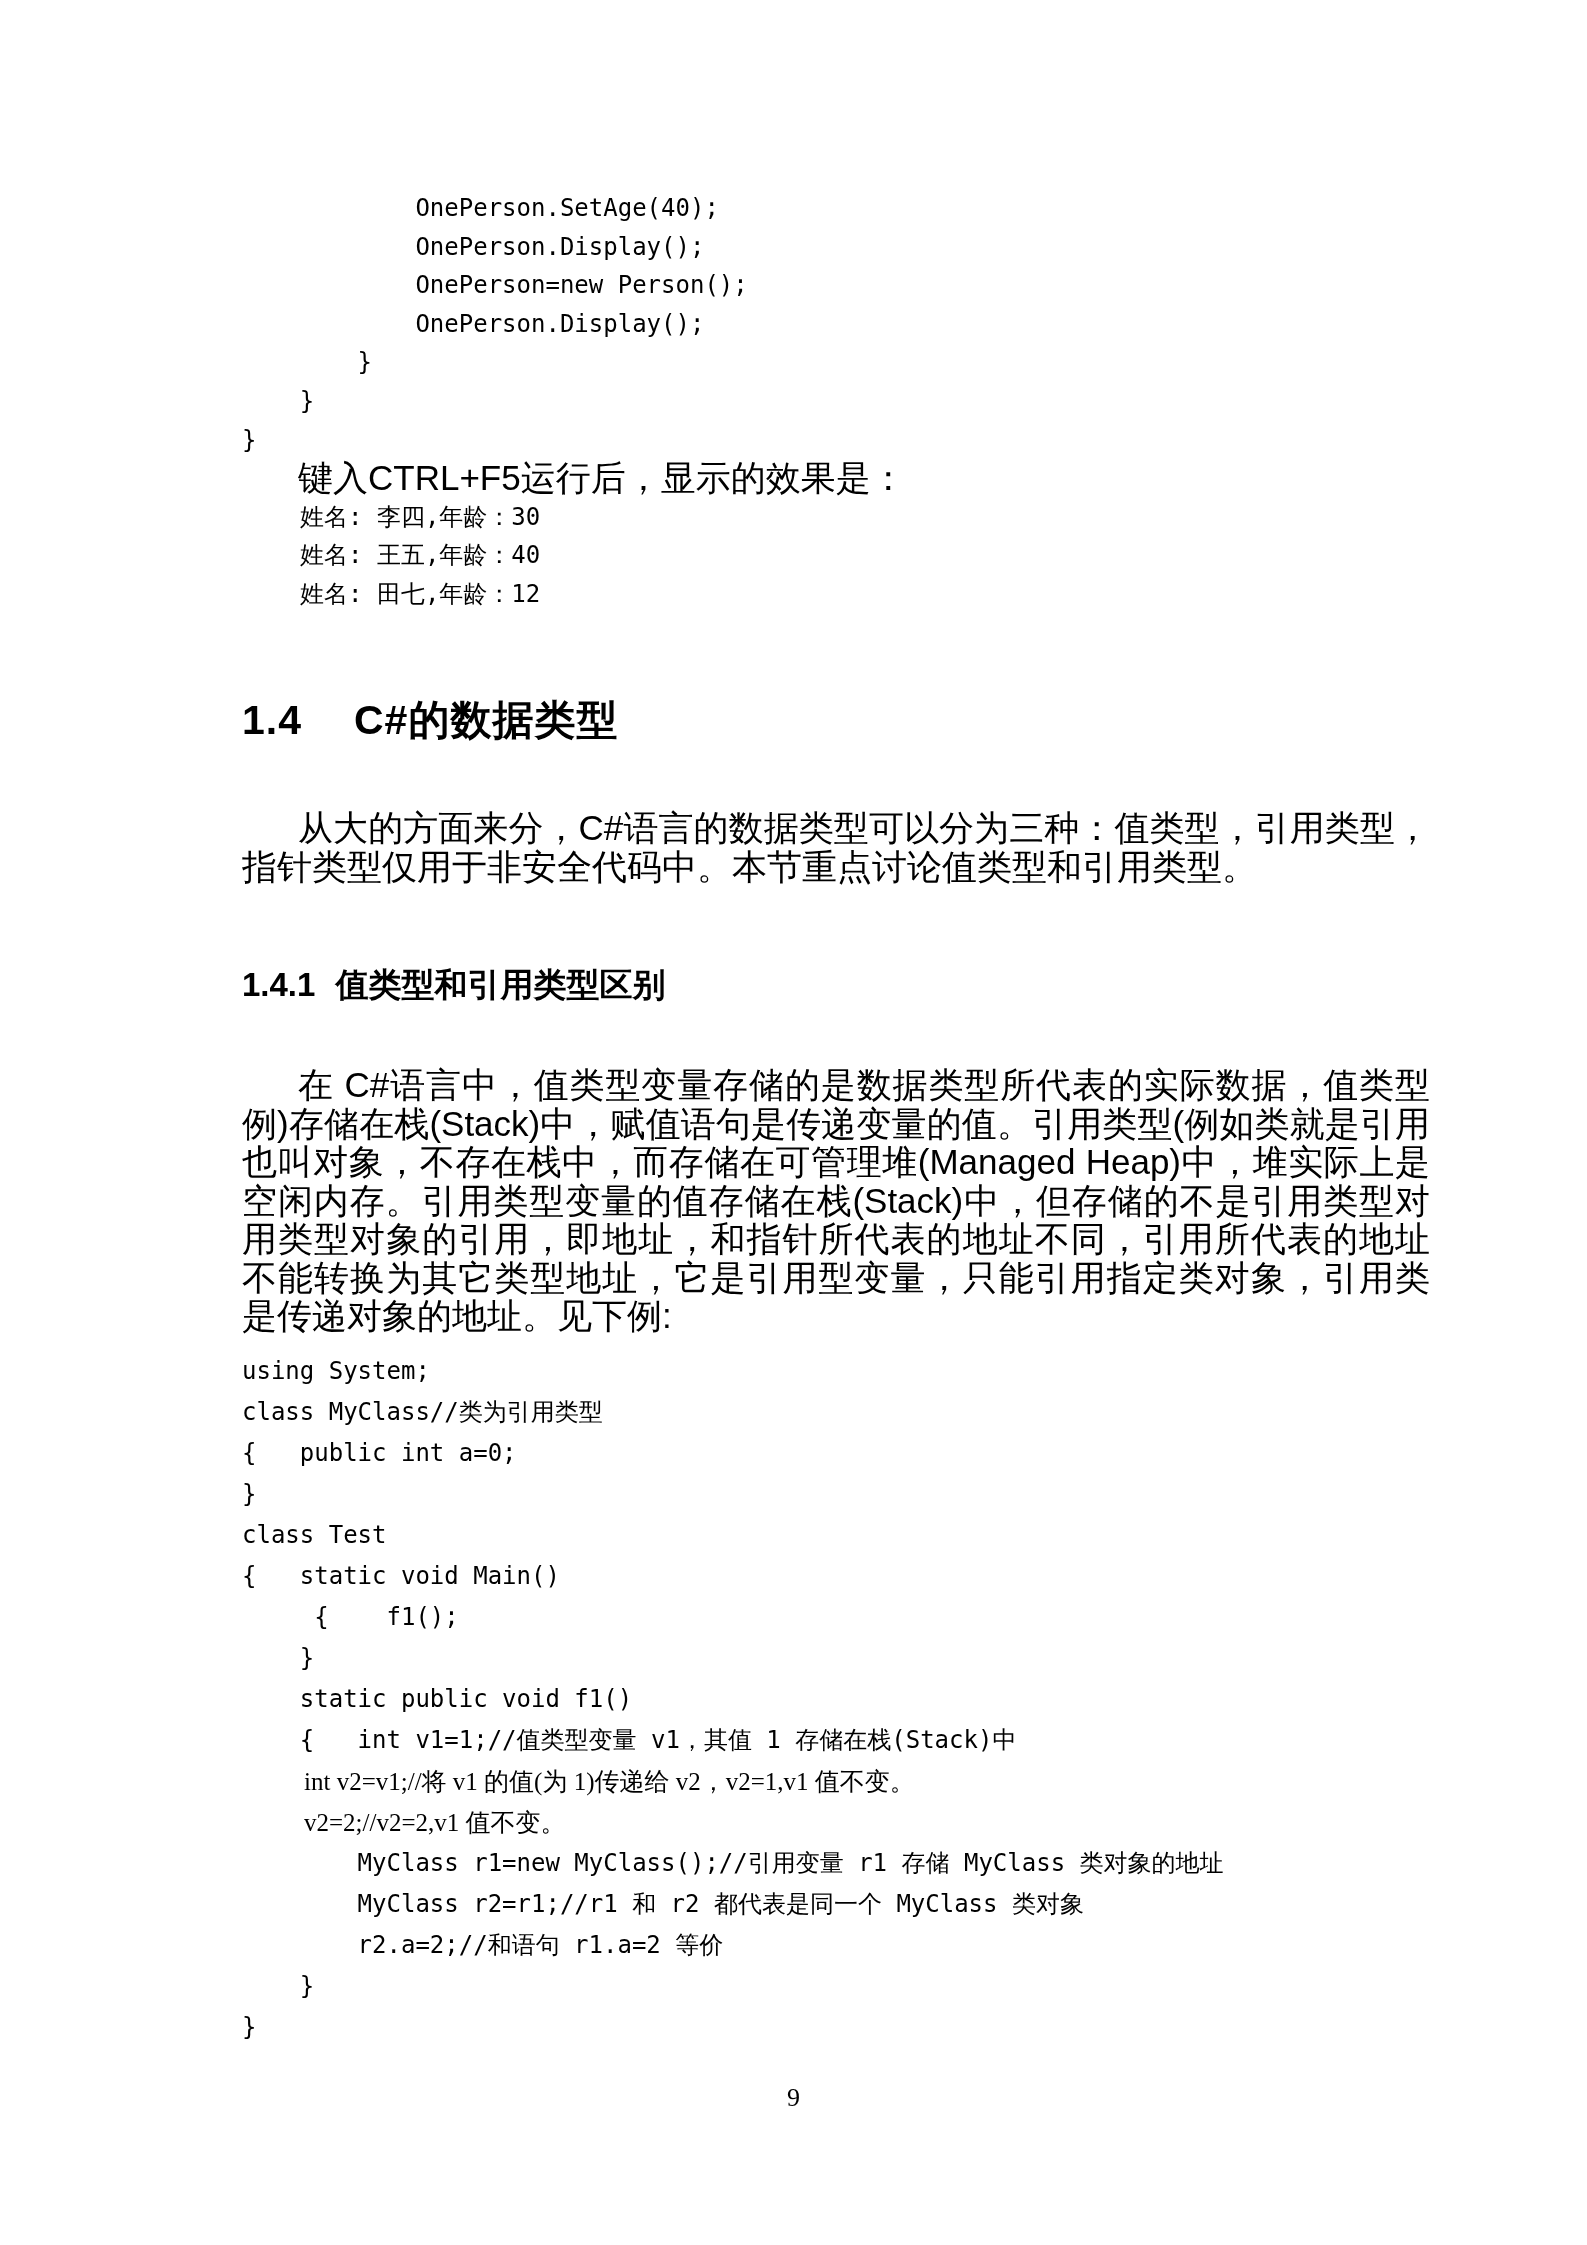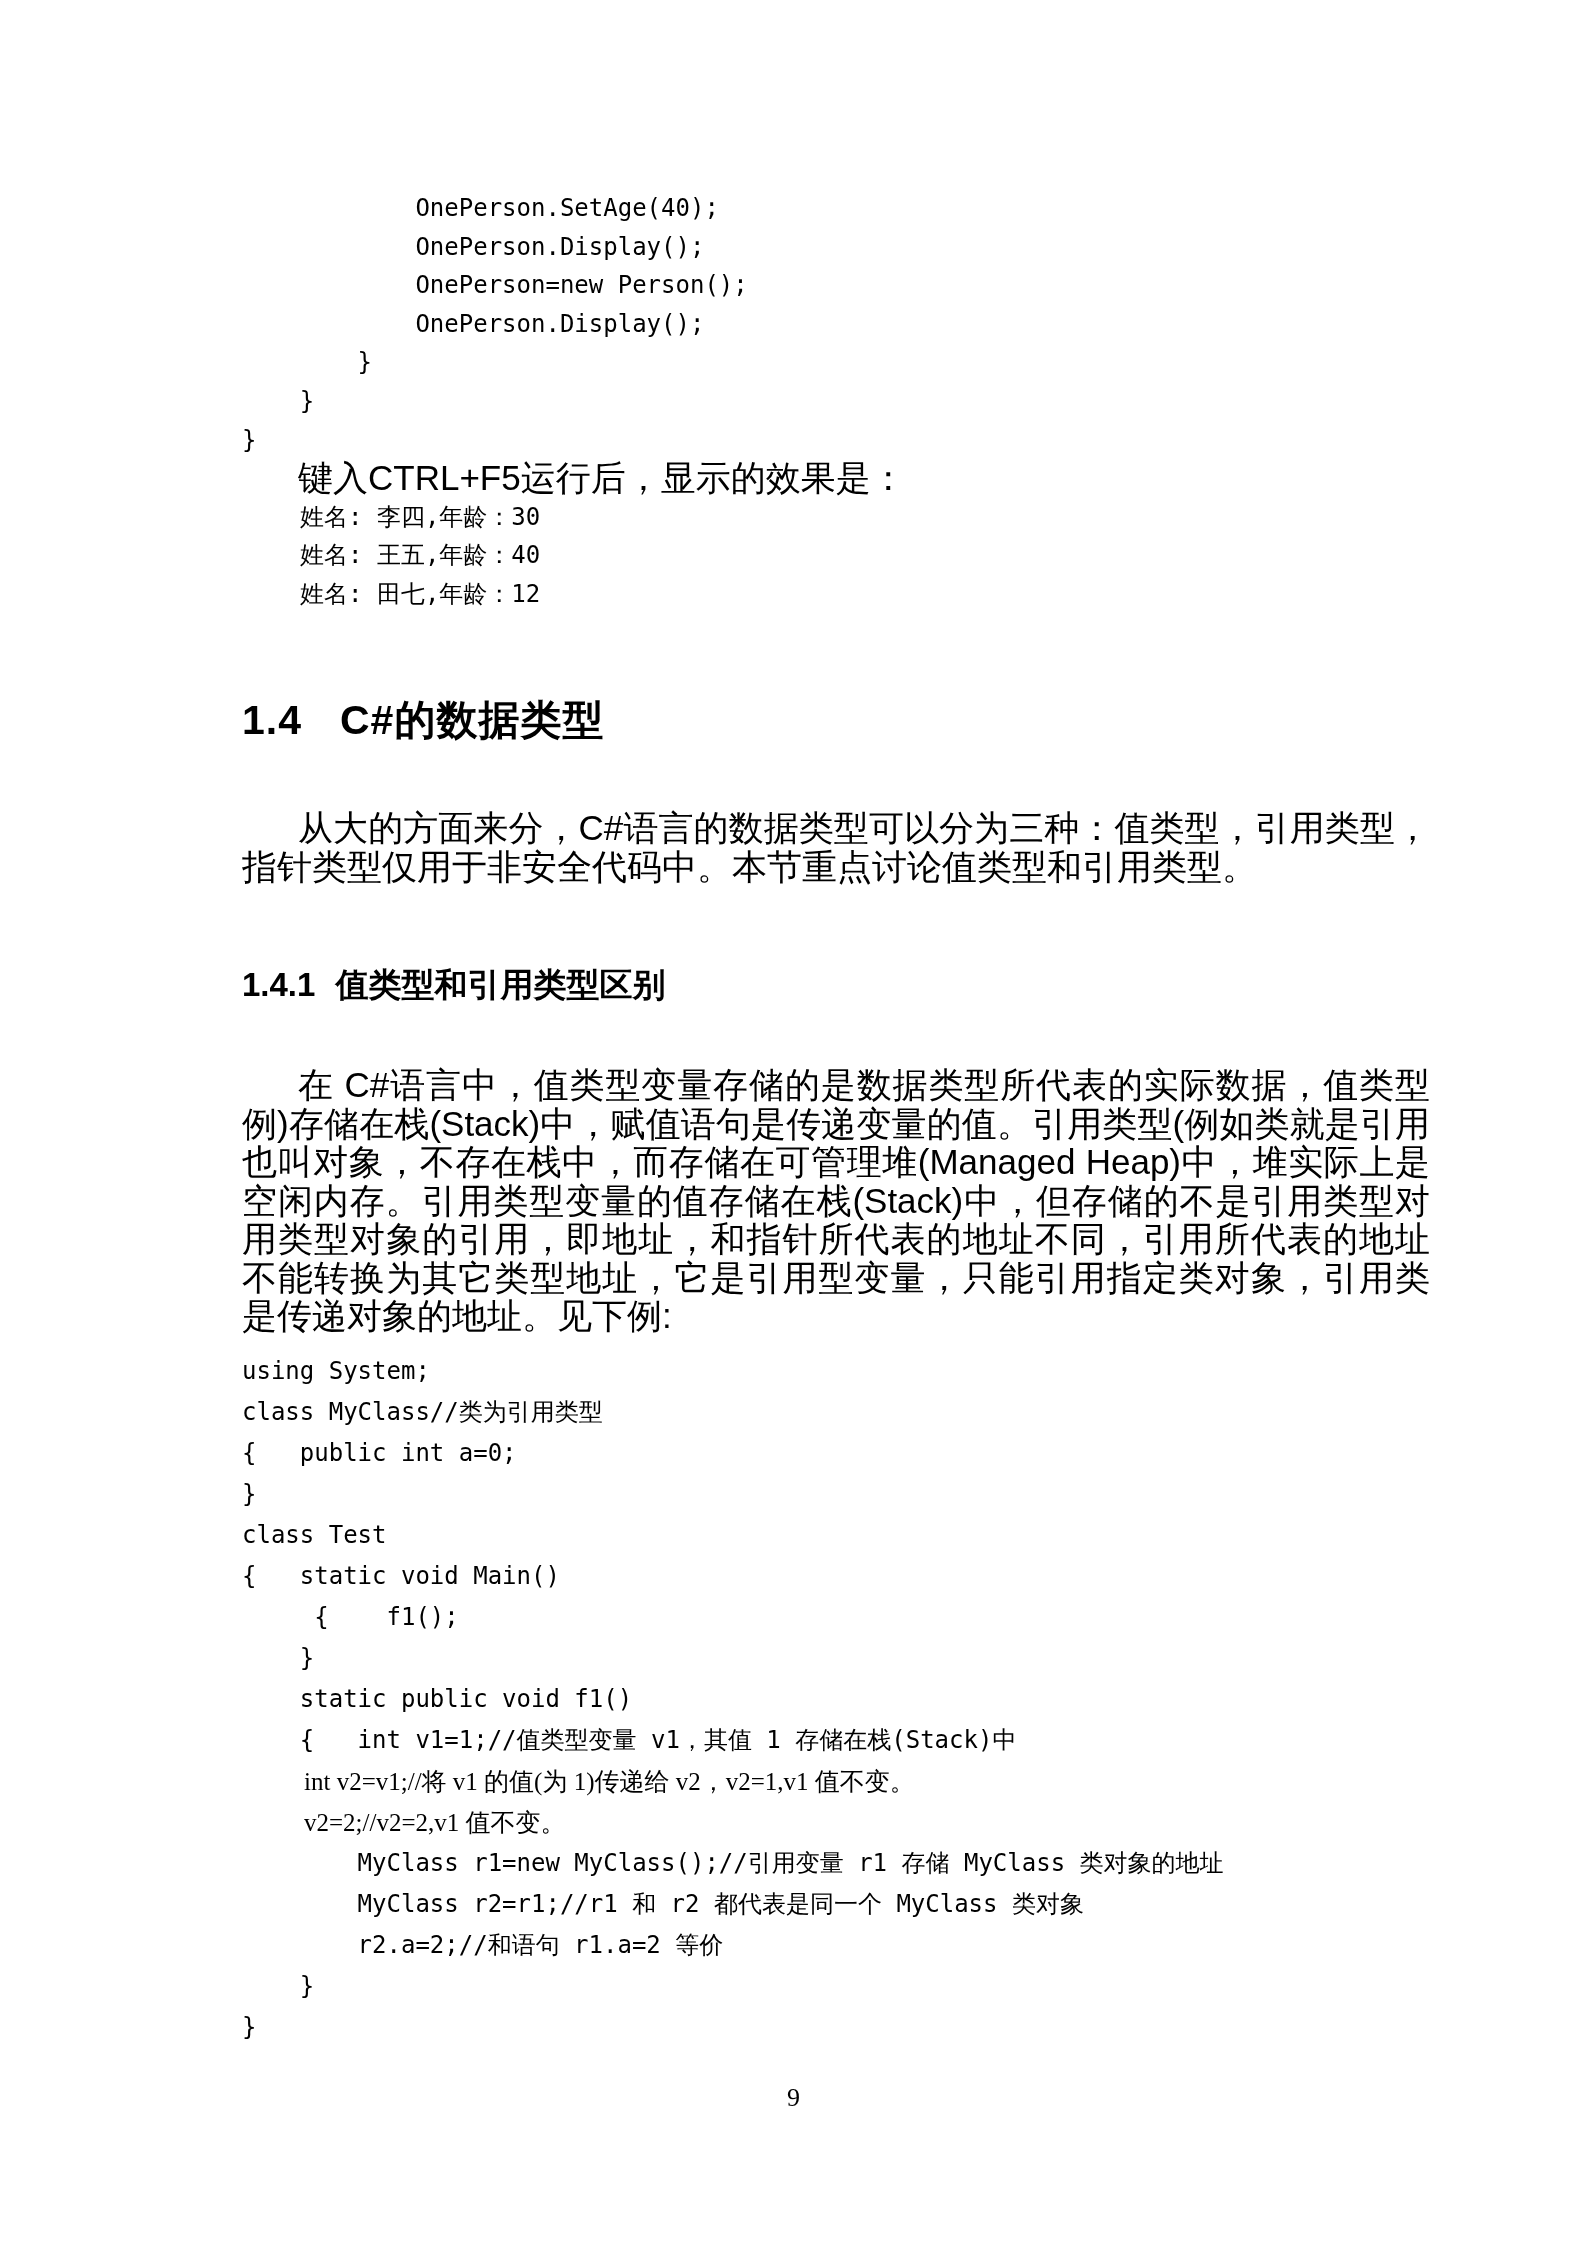--- a/index.html
+++ b/index.html
@@ -32,21 +32,21 @@
   }
   .ind2 { text-indent:56px; }
   .pad58 { padding-left:58px; }
   .just { text-align:justify; text-align-last:justify; }
   .h1 {
     margin-top:80px;
     font-family:"Liberation Sans", sans-serif;
     font-weight:bold; font-size:41px; line-height:54px;
     letter-spacing:1px;
   }
-  .h1 .hnum { margin-right:38px; }
+  .h1 .hnum { margin-right:52px; }
   .h2 {
     margin-top:77px;
     font-family:"Liberation Sans", sans-serif;
     font-weight:bold; font-size:33px; line-height:44px;
   }
   .h2 .hnum { margin-right:20px; }
   .p1 { margin-top:62px; }
   .p2 { margin-top:59px; }
   .botcode { margin-top:15px; }
   .pageno {

